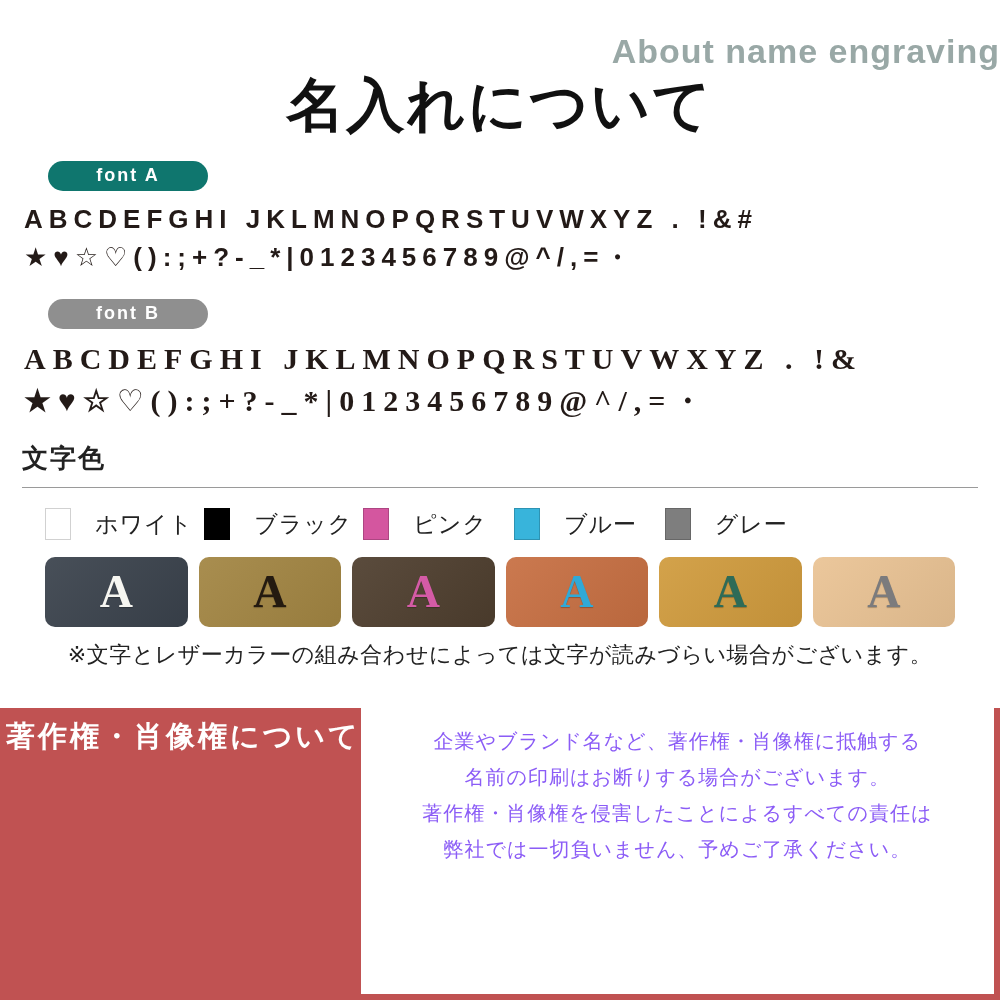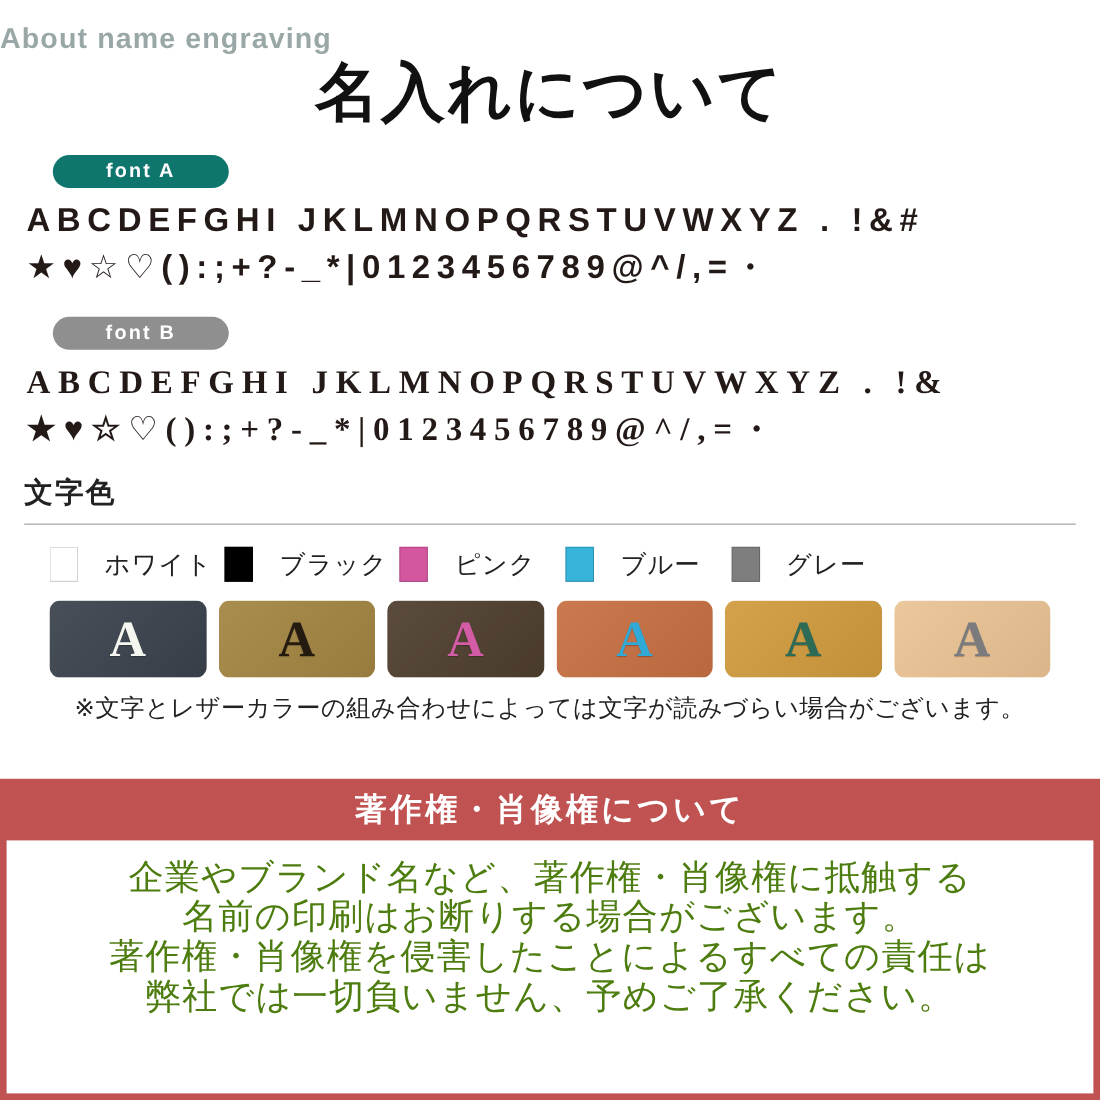--- a/index.html
+++ b/index.html
@@ -12,23 +12,23 @@
     width: 1000px;
     height: 1000px;
     margin: 0 auto;
     background: #ffffff;
     display: flex;
     flex-direction: column;
     overflow: hidden;
   }
   
   .subtitle {
-    margin-top: 20px;
-    text-align: left;
-    font-size: 26px;
+    margin-top: 32px;
+    text-align: right;
+    font-size: 34px;
     font-weight: 600;
     letter-spacing: 1px;
   }
   .title {
     margin-top: 2px;
     text-align: center;
     font-size: 58px;
     font-weight: 700;
     color: #111111;
     letter-spacing: 2px;
@@ -62,21 +62,21 @@
   }
   .font-block-b .font-badge { }
   .charline {
     white-space: nowrap;
     padding: 0 24px;
     color: #231a17;
   }
   .charline.sans {
     font-family: "Liberation Sans", "DejaVu Sans", sans-serif;
     font-weight: 700;
-    font-size: 30px;
+    font-size: 26px;
     letter-spacing: 6px;
   }
   .charline.serif {
     font-family: "Liberation Serif", "DejaVu Serif", serif;
     font-weight: 700;
     font-size: 30px;
     letter-spacing: 7px;
   }
   .charline.first { margin-top: 13px; }
   .charline.second { margin-top: 5px; }
@@ -128,41 +128,41 @@
     color: #222222;
     letter-spacing: 0.5px;
     text-align: center;
   }
   
   .copyright {
     margin-top: auto;
     height: 292px;
     padding: 0 6px 6px 6px;
     display: flex;
-    flex-direction: column;
+    flex-direction: row;
   }
   .copyright-header {
     height: 56px;
     line-height: 56px;
     text-align: center;
     color: #ffffff;
     font-size: 29px;
     font-weight: 700;
     letter-spacing: 3px;
   }
   .copyright-body {
     flex: 1;
     background: #ffffff;
     padding-top: 15px;
     text-align: center;
   }
   .copyright-body p {
-    font-size: 32px;
+    font-size: 20px;
     line-height: 36px;
-    color: #4d7c0f;
+    color: #8b5cf6;
     letter-spacing: 1px;
   }
 </style>
 </head>
 <body>
 
 <div class="page">
 
   <div class="subtitle" style="color: rgb(153, 168, 166);">About name engraving</div>
   <h1 class="title">名入れについて</h1>

